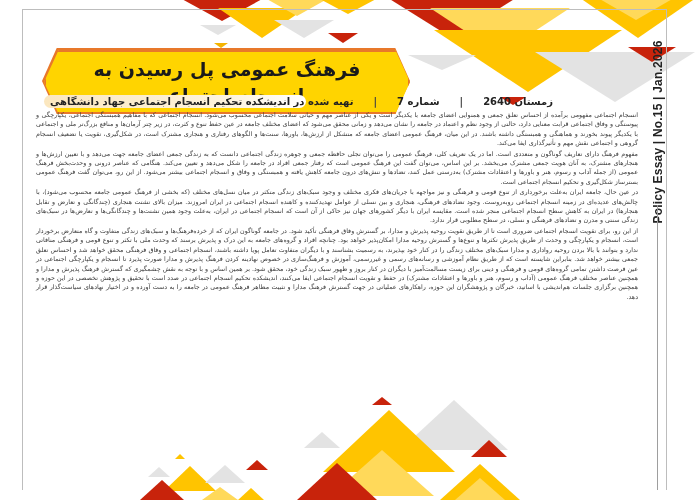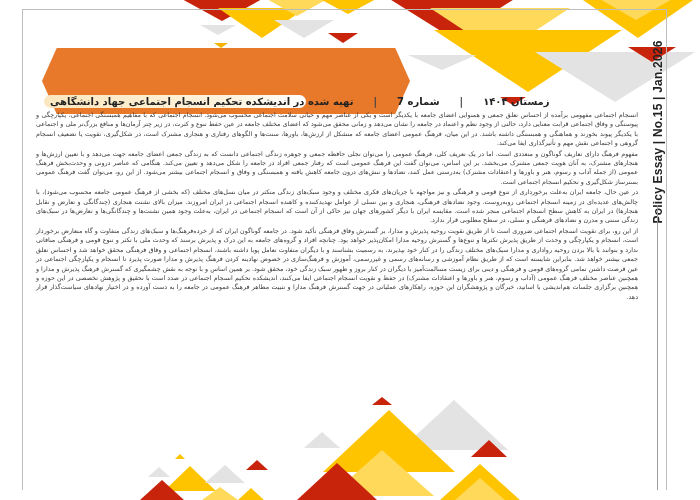--- a/index.html
+++ b/index.html
@@ -111,27 +111,31 @@
     <div class="tri up" style="left:323px;top:410px;border-width:0 66px 62px 66px;border-color:transparent transparent #ffc400 transparent;"></div>
     <div class="tri up" style="left:330px;top:450px;border-width:0 52px 46px 52px;border-color:transparent transparent #ffd95a transparent;"></div>
     <div class="tri up" style="left:297px;top:463px;border-width:0 40px 37px 40px;border-color:transparent transparent #c8230b transparent;"></div>
     <div class="tri up" style="left:471px;top:440px;border-width:0 18px 17px 18px;border-color:transparent transparent #c8230b transparent;"></div>
     <div class="tri up" style="left:440px;top:464px;border-width:0 40px 36px 40px;border-color:transparent transparent #ffc400 transparent;"></div>
     <div class="tri up" style="left:455px;top:478px;border-width:0 25px 22px 25px;border-color:transparent transparent #ffd95a transparent;"></div>
   </div>
 
   <div class="tri down title-pointer"></div>
   <div class="title-box-border"></div>
+  <div class="title-box">
+    <div class="title-line">فرهنگ عمومی پل رسیدن به</div>
+    <div class="title-line">انسجام اجتماعی</div>
+  </div>
 
   <div class="byline">
     <span>تهیه شده در اندیشکده تحکیم انسجام اجتماعی جهاد دانشگاهی</span>
     <span class="sep">|</span>
     <span>شماره 7</span>
     <span class="sep">|</span>
-    <span>زمستان ۱۴۰۴</span>
+    <span>زمستان 2640</span>
   </div>
 
   <div class="body-text">
     <p>انسجام اجتماعی مفهومی برآمده از احساس تعلق جمعی و همنوایی اعضای جامعه با یکدیگر است و یکی از عناصر مهم و حیاتی سلامت اجتماعی محسوب می‌شود. انسجام اجتماعی که با مفاهیم همبستگی اجتماعی، یکپارچگی و پیوستگی و وفاق اجتماعی قرابت معنایی دارد، حالتی از وجود نظم و اعتماد در جامعه را نشان می‌دهد و زمانی محقق می‌شود که اعضای مختلف جامعه در عین حفظ تنوع و کثرت، در زیر چتر آرمان‌ها و منافع بزرگ‌تر ملی و اجتماعی با یکدیگر پیوند بخورند و هماهنگی و همبستگی داشته باشند. در این میان، فرهنگ عمومی اعضای جامعه که متشکل از ارزش‌ها، باورها، سنت‌ها و الگوهای رفتاری و هنجاری مشترک است، در شکل‌گیری، تقویت یا تضعیف انسجام گروهی و اجتماعی نقش مهم و تأثیرگذاری ایفا می‌کند.</p>
     <p>مفهوم فرهنگ دارای تعاریف گوناگون و متعددی است. اما در یک تعریف کلی، فرهنگ عمومی را می‌توان تجلی حافظه جمعی و جوهره زندگی اجتماعی دانست که به زندگی جمعی اعضای جامعه جهت می‌دهد و با تعیین ارزش‌ها و هنجارهای مشترک، به آنان هویت جمعی مشترک می‌بخشد. بر این اساس، می‌توان گفت این فرهنگ عمومی است که رفتار جمعی افراد در جامعه را شکل می‌دهد و تعیین می‌کند. هنگامی که عناصر درونی و وحدت‌بخش فرهنگ عمومی (از جمله آداب و رسوم، هنر و باورها و اعتقادات مشترک) به‌درستی عمل کنند، تضادها و تنش‌های درون جامعه کاهش یافته و همبستگی و وفاق و انسجام اجتماعی بیشتر می‌شود. از این رو، می‌توان گفت فرهنگ عمومی بسترساز شکل‌گیری و تحکیم انسجام اجتماعی است.</p>
     <p>در عین حال، جامعه ایران به‌علت برخورداری از تنوع قومی و فرهنگی و نیز مواجهه با جریان‌های فکری مختلف و وجود سبک‌های زندگی متکثر در میان نسل‌های مختلف (که بخشی از فرهنگ عمومی جامعه محسوب می‌شود)، با چالش‌های عدیده‌ای در زمینه انسجام اجتماعی روبه‌روست. وجود تضادهای فرهنگی، هنجاری و بین نسلی از عوامل تهدیدکننده و کاهنده انسجام اجتماعی در ایران امروزند. میزان بالای تشتت هنجاری (چندگانگی و تعارض و تقابل هنجارها) در ایران به کاهش سطح انسجام اجتماعی منجر شده است. مقایسه ایران با دیگر کشورهای جهان نیز حاکی از آن است که انسجام اجتماعی در ایران، به‌علت وجود همین تشتت‌ها و چندگانگی‌ها و تعارض‌ها در سبک‌های زندگی سنتی و مدرن و تضادهای فرهنگی و نسلی، در سطح مطلوبی قرار ندارد.</p>
     <p>از این رو، برای تقویت انسجام اجتماعی ضروری است تا از طریق تقویت روحیه پذیرش و مدارا، بر گسترش وفاق فرهنگی تأکید شود. در جامعه گوناگون ایران که از خرده‌فرهنگ‌ها و سبک‌های زندگی متفاوت و گاه متعارض برخوردار است، انسجام و یکپارچگی و وحدت از طریق پذیرش تکثرها و تنوع‌ها و گسترش روحیه مدارا امکان‌پذیر خواهد بود. چنانچه افراد و گروه‌های جامعه به این درک و پذیرش برسند که وحدت ملی با تکثر و تنوع قومی و فرهنگی منافاتی ندارد و بتوانند با بالا بردن روحیه رواداری و مدارا سبک‌های مختلف زندگی را در کنار خود بپذیرند، به رسمیت بشناسند و با دیگران متفاوت تعامل پویا داشته باشند، انسجام اجتماعی و وفاق فرهنگی محقق خواهد شد و احساس تعلق جمعی بیشتر خواهد شد. بنابراین شایسته است که از طریق نظام آموزشی و رسانه‌های رسمی و غیررسمی، آموزش و فرهنگ‌سازی در خصوص نهادینه کردن فرهنگ پذیرش و مدارا صورت پذیرد تا انسجام و یکپارچگی اجتماعی در عین فرصت داشتن تمامی گروه‌های قومی و فرهنگی و دینی برای زیست مسالمت‌آمیز با دیگران در کنار بروز و ظهور سبک زندگی خود، محقق شود. بر همین اساس و با توجه به نقش چشمگیری که گسترش فرهنگ پذیرش و مدارا و همچنین عناصر مختلف فرهنگ عمومی (آداب و رسوم، هنر و باورها و اعتقادات مشترک) در حفظ و تقویت انسجام اجتماعی ایفا می‌کنند، اندیشکده تحکیم انسجام اجتماعی در صدد است با تحقیق و پژوهش تخصصی در این حوزه و همچنین برگزاری جلسات هم‌اندیشی با اساتید، خبرگان و پژوهشگران این حوزه، راهکارهای عملیاتی در جهت گسترش فرهنگ مدارا و تثبیت مظاهر فرهنگ عمومی در جامعه را به دست آورده و در اختیار نهادهای سیاست‌گذار قرار دهد.</p>
   </div>
 
   <div class="side-label">

